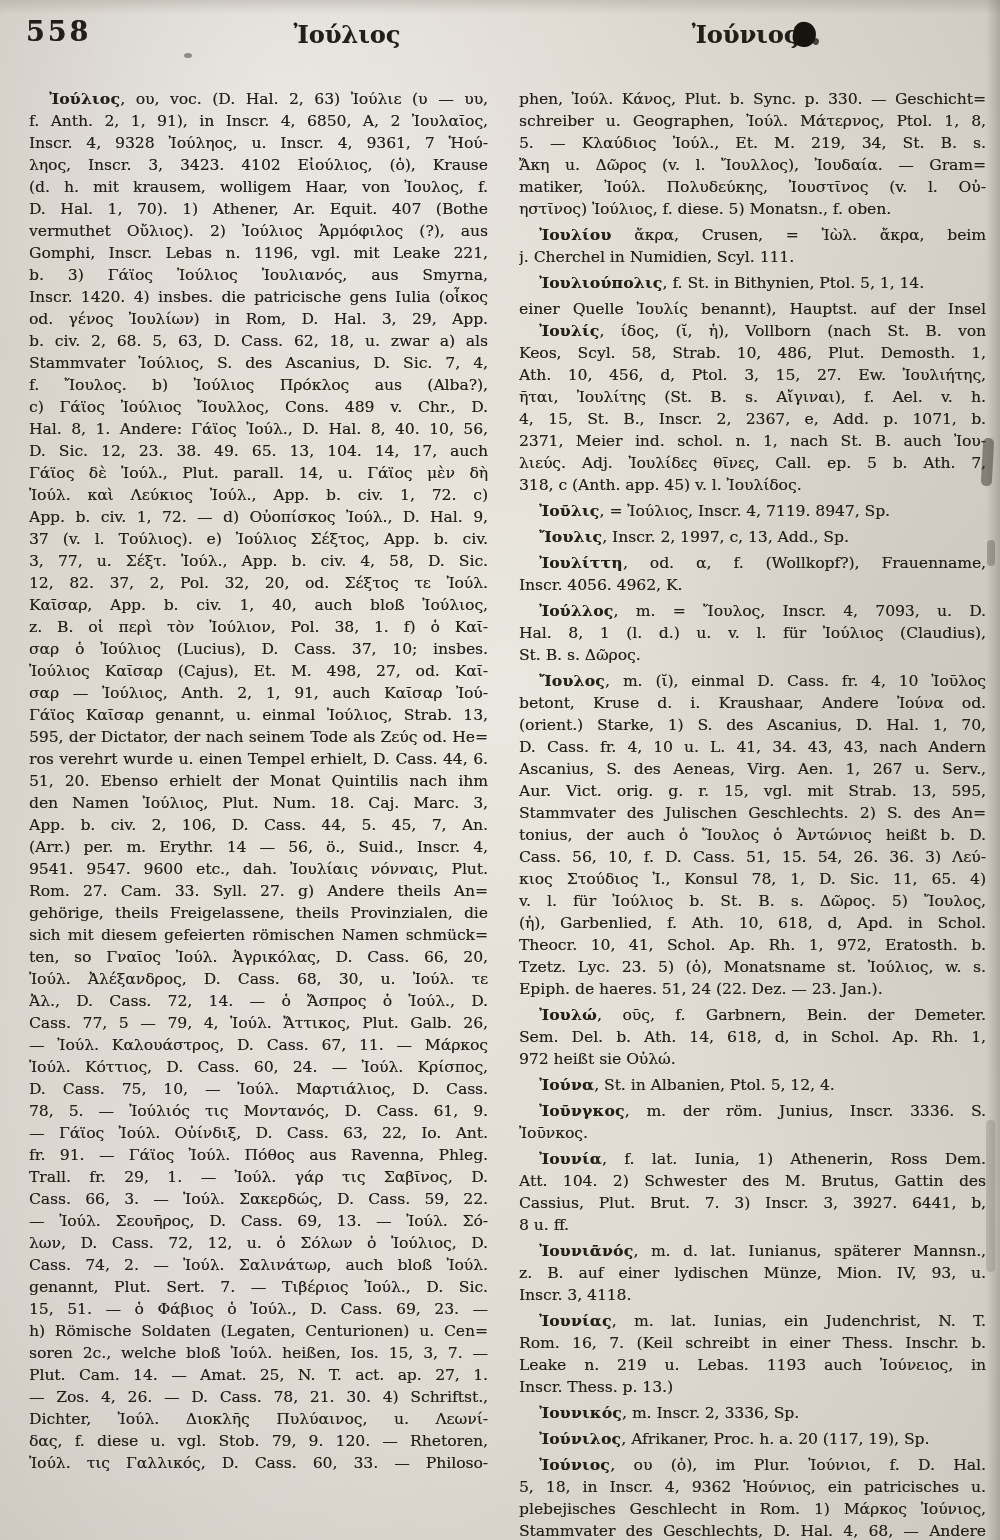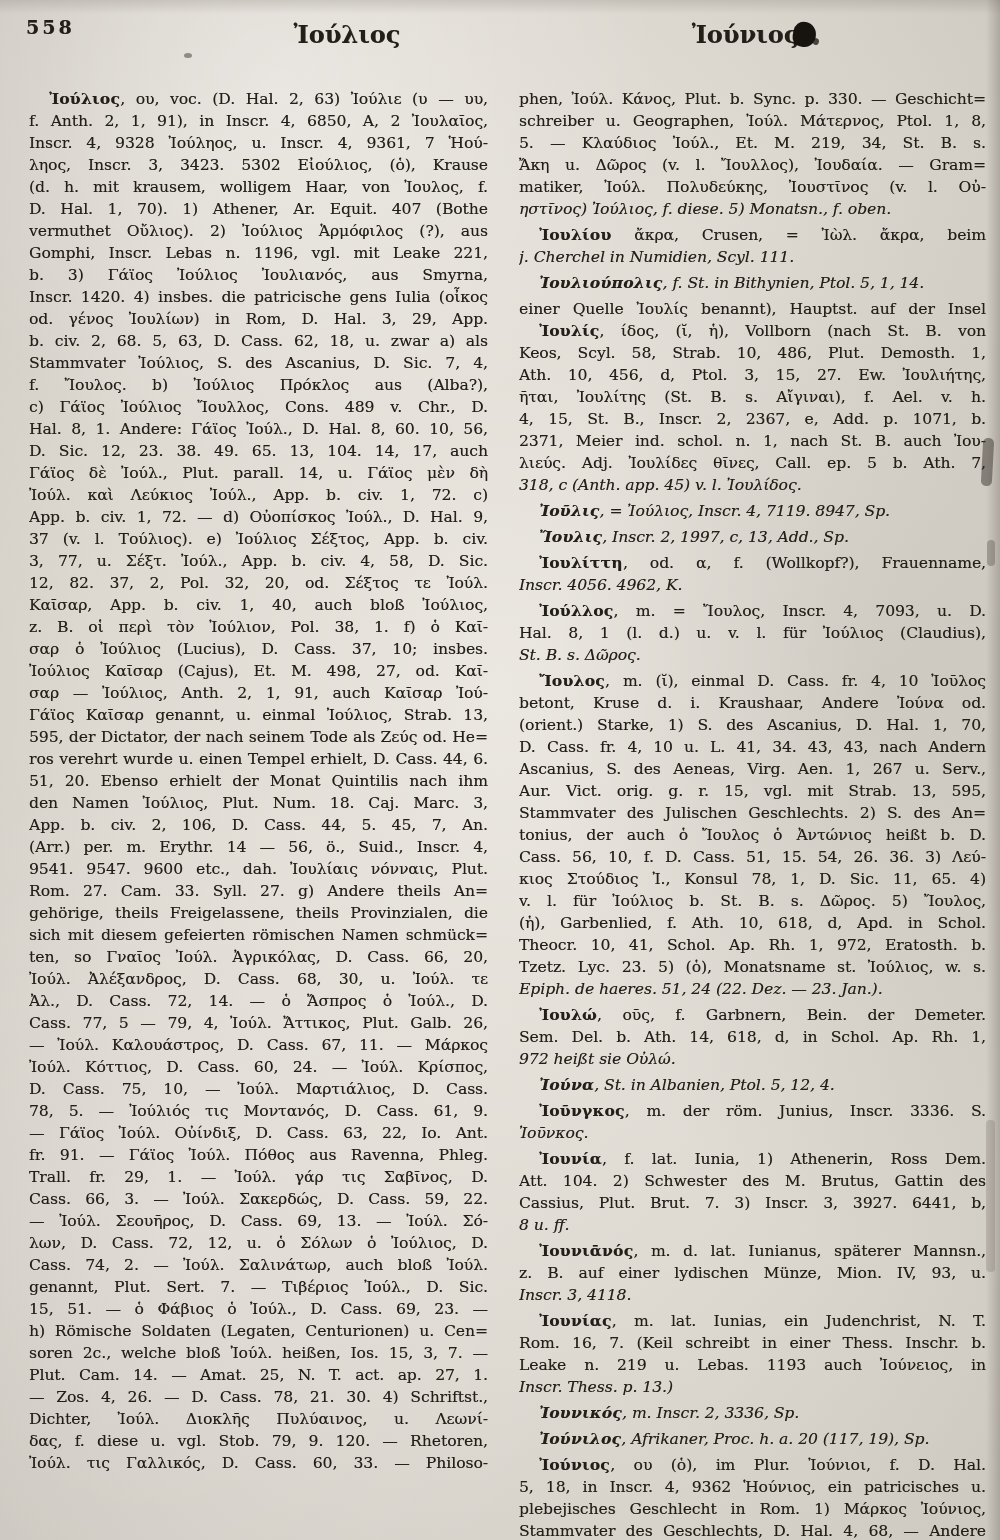--- a/index.html
+++ b/index.html
@@ -16,21 +16,21 @@
   .edge-shade {
     position:absolute; right:0; top:0; width:14px; height:100%;
     background:linear-gradient(to right, rgba(0,0,0,0), rgba(92,86,76,.30));
   }
   .top-shade {
     position:absolute; left:0; top:0; width:100%; height:14px;
     background:linear-gradient(to bottom, rgba(92,86,76,.18), rgba(0,0,0,0));
   }
   .page-number {
     position:absolute; left:26px; top:16px;
-    font-size:19px; font-weight:bold; letter-spacing:3px;
+    font-size:27px; font-weight:bold; letter-spacing:3px;
     text-shadow:.3px .3px .4px rgba(35,30,25,.55);
   }
   .running-head {
     position:absolute; top:20px; transform:translateX(-50%);
     font-size:24px; font-weight:bold;
     text-shadow:.3px .3px .4px rgba(35,30,25,.5);
   }
   .rh-left  { left:347px; }
   .rh-right { left:745px; }
   .ink-blot {
@@ -55,21 +55,21 @@
     font-size:15.5px; line-height:22px;
     text-shadow:.25px .25px .35px rgba(40,34,28,.55);
   }
   #col-left  { left:25px;  width:467px; }
   #col-right { left:515px; width:475px; }
   .para { margin:4px; padding:0; }
   .line {
     display:block; height:22px; white-space:nowrap; overflow:hidden;
     text-align:justify; text-align-last:justify;
   }
-  .line.last   { text-align-last:left;font-style:italic; }
+  .line.last   { text-align-last:left; }
   .line.indent { text-indent:1.3em; }
   .line b { font-weight:700; letter-spacing:.3px; }
 </style>
 </head>
 <body>
 
 <div class="page">
   <div class="top-shade"></div>
   <div class="edge-shade"></div>
 
@@ -79,33 +79,33 @@
     <span class="running-head rh-right">Ἰούνιος</span>
     <span class="ink-blot"></span>
     <span class="speck"></span>
   </header>
 
   <div class="column" id="col-left">
       <p class="para">
         <span class="line indent"><b>Ἰούλιος</b>, ου, voc. (D. Hal. 2, 63) Ἰούλιε (υ — υυ,</span>
         <span class="line">f. Anth. 2, 1, 91), in Inscr. 4, 6850, A, 2 Ἰουλαῖος,</span>
         <span class="line">Inscr. 4, 9328 Ἰούληος, u. Inscr. 4, 9361, 7 Ἡού-</span>
-        <span class="line">ληος, Inscr. 3, 3423. 5302 Εἰούλιος, (ὁ), Krause</span>
+        <span class="line">ληος, Inscr. 3, 3423. 4102 Εἰούλιος, (ὁ), Krause</span>
         <span class="line">(d. h. mit krausem, wolligem Haar, von Ἰουλος, f.</span>
         <span class="line">D. Hal. 1, 70). 1) Athener, Ar. Equit. 407 (Bothe</span>
         <span class="line">vermuthet Οὔλιος). 2) Ἰούλιος Ἁρμόφιλος (?), aus</span>
         <span class="line">Gomphi, Inscr. Lebas n. 1196, vgl. mit Leake 221,</span>
         <span class="line">b. 3) Γάϊος Ἰούλιος Ἰουλιανός, aus Smyrna,</span>
         <span class="line">Inscr. 1420. 4) insbes. die patricische gens Iulia (οἶκος</span>
         <span class="line">od. γένος Ἰουλίων) in Rom, D. Hal. 3, 29, App.</span>
         <span class="line">b. civ. 2, 68. 5, 63, D. Cass. 62, 18, u. zwar a) als</span>
         <span class="line">Stammvater Ἰούλιος, S. des Ascanius, D. Sic. 7, 4,</span>
         <span class="line">f. Ἴουλος. b) Ἰούλιος Πρόκλος aus (Alba?),</span>
         <span class="line">c) Γάϊος Ἰούλιος Ἴουλλος, Cons. 489 v. Chr., D.</span>
-        <span class="line">Hal. 8, 1. Andere: Γάϊος Ἰούλ., D. Hal. 8, 60. 10, 56,</span>
+        <span class="line">Hal. 8, 1. Andere: Γάϊος Ἰούλ., D. Hal. 8, 40. 10, 56,</span>
         <span class="line">D. Sic. 12, 23. 38. 49. 65. 13, 104. 14, 17, auch</span>
         <span class="line">Γάϊος δὲ Ἰούλ., Plut. parall. 14, u. Γάϊος μὲν δὴ</span>
         <span class="line">Ἰούλ. καὶ Λεύκιος Ἰούλ., App. b. civ. 1, 72. c)</span>
         <span class="line">App. b. civ. 1, 72. — d) Οὐοπίσκος Ἰούλ., D. Hal. 9,</span>
         <span class="line">37 (v. l. Τούλιος). e) Ἰούλιος Σέξτος, App. b. civ.</span>
         <span class="line">3, 77, u. Σέξτ. Ἰούλ., App. b. civ. 4, 58, D. Sic.</span>
         <span class="line">12, 82. 37, 2, Pol. 32, 20, od. Σέξτος τε Ἰούλ.</span>
         <span class="line">Καῖσαρ, App. b. civ. 1, 40, auch bloß Ἰούλιος,</span>
         <span class="line">z. B. οἱ περὶ τὸν Ἰούλιον, Pol. 38, 1. f) ὁ Καῖ-</span>
         <span class="line">σαρ ὁ Ἰούλιος (Lucius), D. Cass. 37, 10; insbes.</span>

